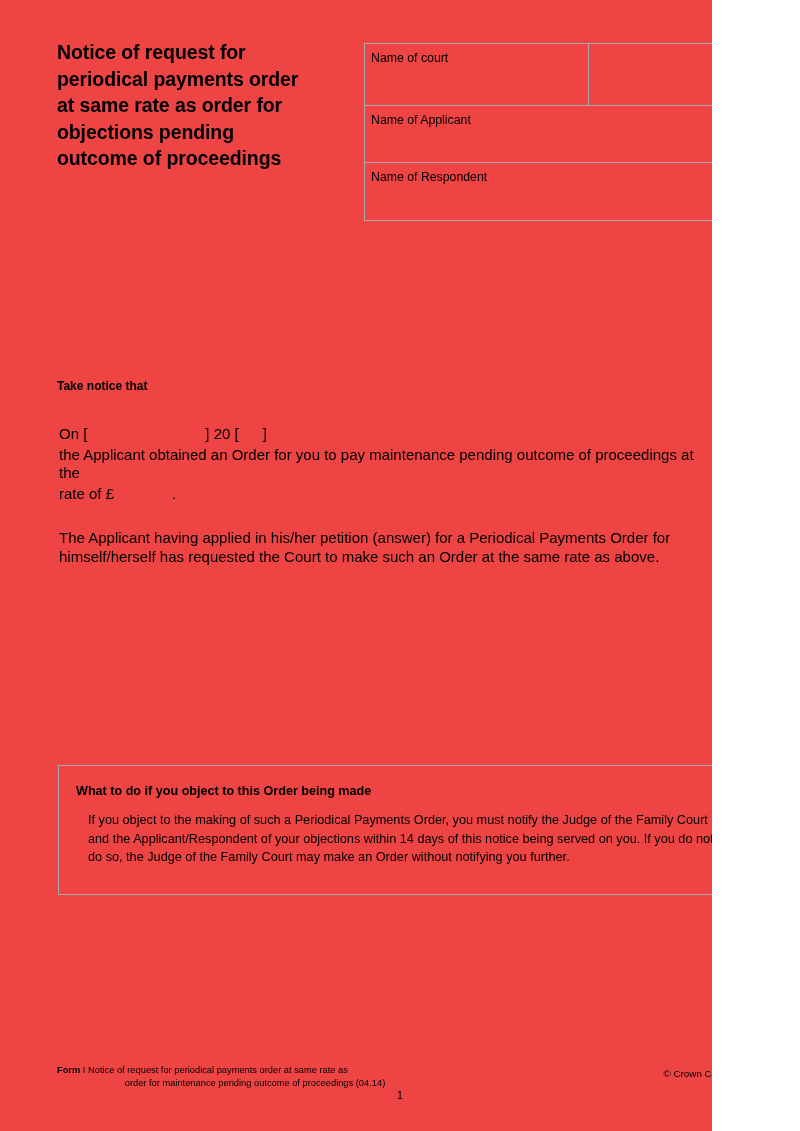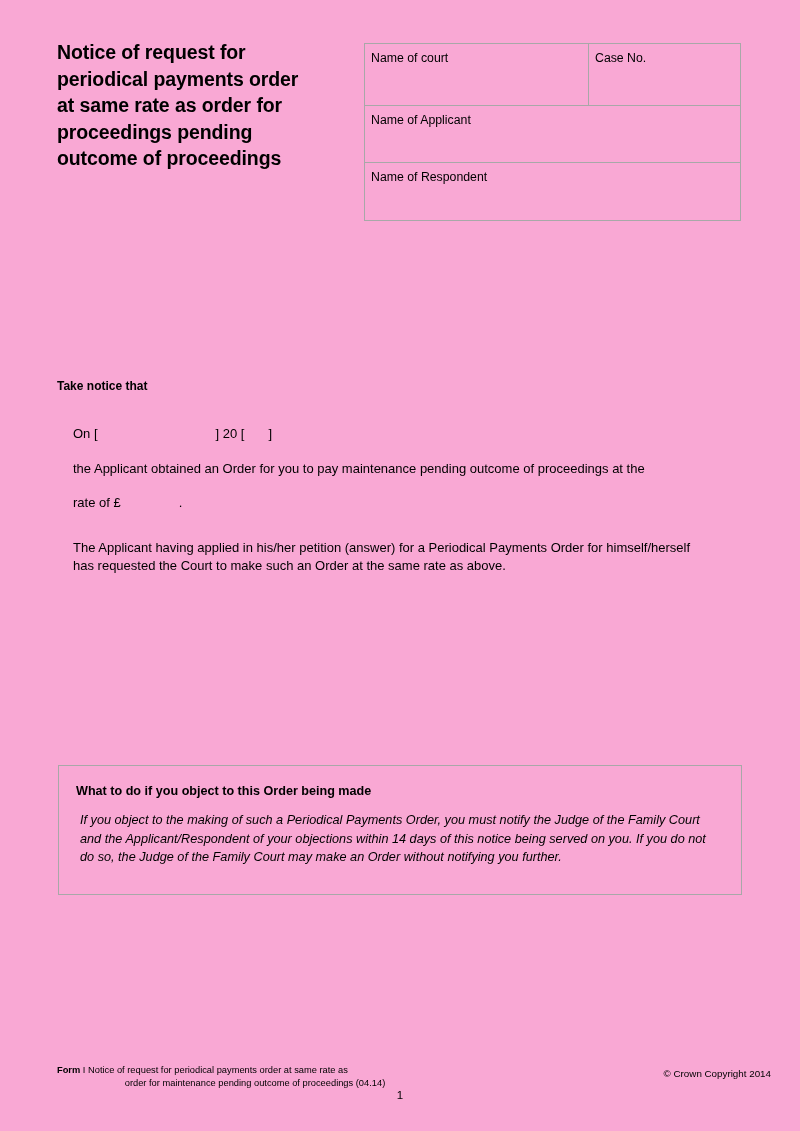--- a/index.html
+++ b/index.html
@@ -8,23 +8,23 @@
     padding: 0;
     background: #ffffff;
   }
   body {
     font-family: "Liberation Sans", sans-serif;
     color: #000000;
     -webkit-font-smoothing: antialiased;
   }
   .page {
     position: relative;
-    width: 800px;
+    width: 712px;
     height: 1131px;
-    background: #f9a8d4;
+    background: #ef4444;
     overflow: hidden;
   }
 
   
   .form-title {
     position: absolute;
     left: 57px;
     top: 39px;
     width: 300px;
     font-size: 19.5px;
@@ -77,23 +77,23 @@
     top: 378px;
     width: 660px;
   }
   .section-heading {
     font-size: 12px;
     font-weight: bold;
     line-height: 16px;
     margin: 0;
   }
   .para {
-    font-size: 13px;
+    font-size: 15px;
     line-height: 18.5px;
-    margin: 16px;
+    margin: 2px;
   }
   .on-line {
     margin-top: 31px;
     white-space: pre;
   }
   .on-line .blank-wide {
     display: inline-block;
     width: 118px;
   }
   .on-line .blank-narrow {
@@ -129,22 +129,21 @@
   }
   .objection-heading {
     font-size: 12.6px;
     font-weight: bold;
     line-height: 16px;
     margin: 0;
   }
   .objection-text {
     font-size: 12.7px;
     line-height: 18.5px;
-    margin: 12px 0 0 4px;
-    font-style: italic;
+    margin: 12px 0 0 12px;
   }
 
   
   .footer {
     position: absolute;
     left: 0;
     top: 1060px;
     width: 800px;
     height: 60px;
     padding-left: 28px;
@@ -189,32 +188,29 @@
 </style>
 </head>
 <body>
 
 <div class="page">
 
   <div class="form-title">
     <span style="display: block;">Notice of request for</span>
     <span style="display: block;">periodical payments order</span>
     <span style="display: block;">at same rate as order for</span>
-    <span style="display: block;">proceedings pending</span>
+    <span style="display: block;">objections pending</span>
     <span style="display: block;">outcome of proceedings</span>
   </div>
 
   <div class="court-table">
     <div class="court-row row1">
       <div class="court-cell name-of-court">
         <span>Name of court</span>
       </div>
-      <div class="court-cell case-no">
-        <span>Case No.</span>
-      </div>
     </div>
     <div class="court-row row2">
       <div class="court-cell full">
         <span>Name of Applicant</span>
       </div>
     </div>
     <div class="court-row row3">
       <div class="court-cell full">
         <span>Name of Respondent</span>
       </div>

